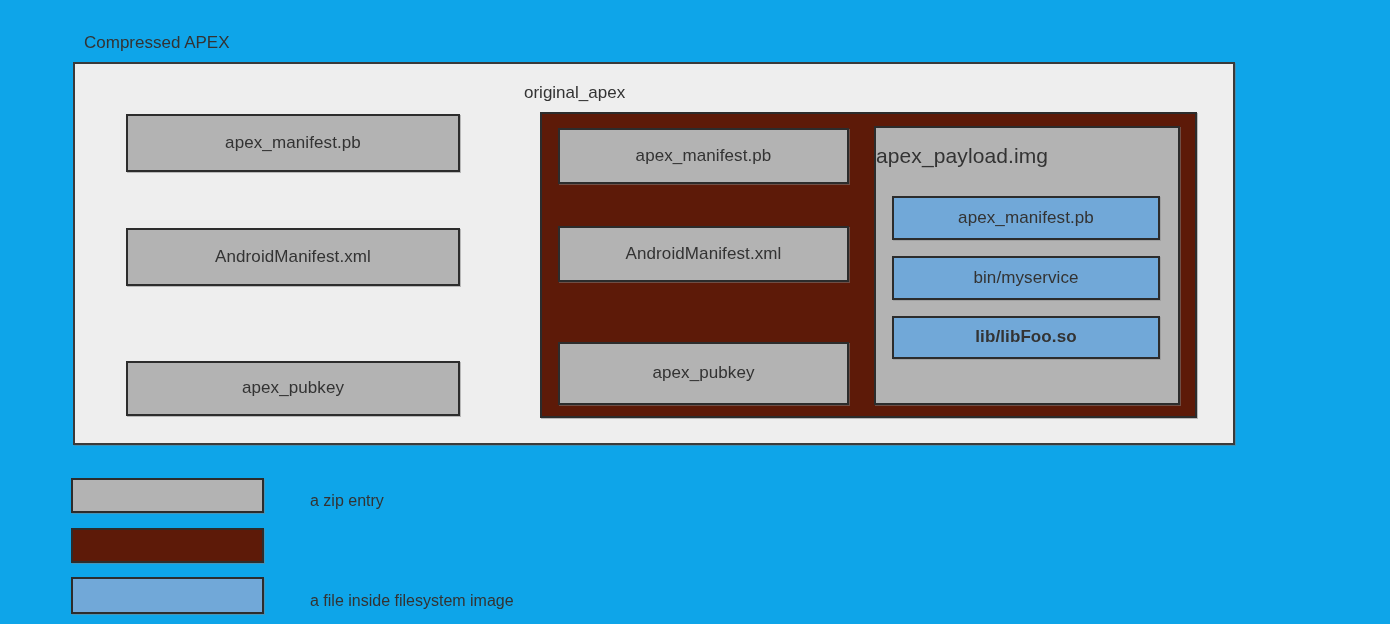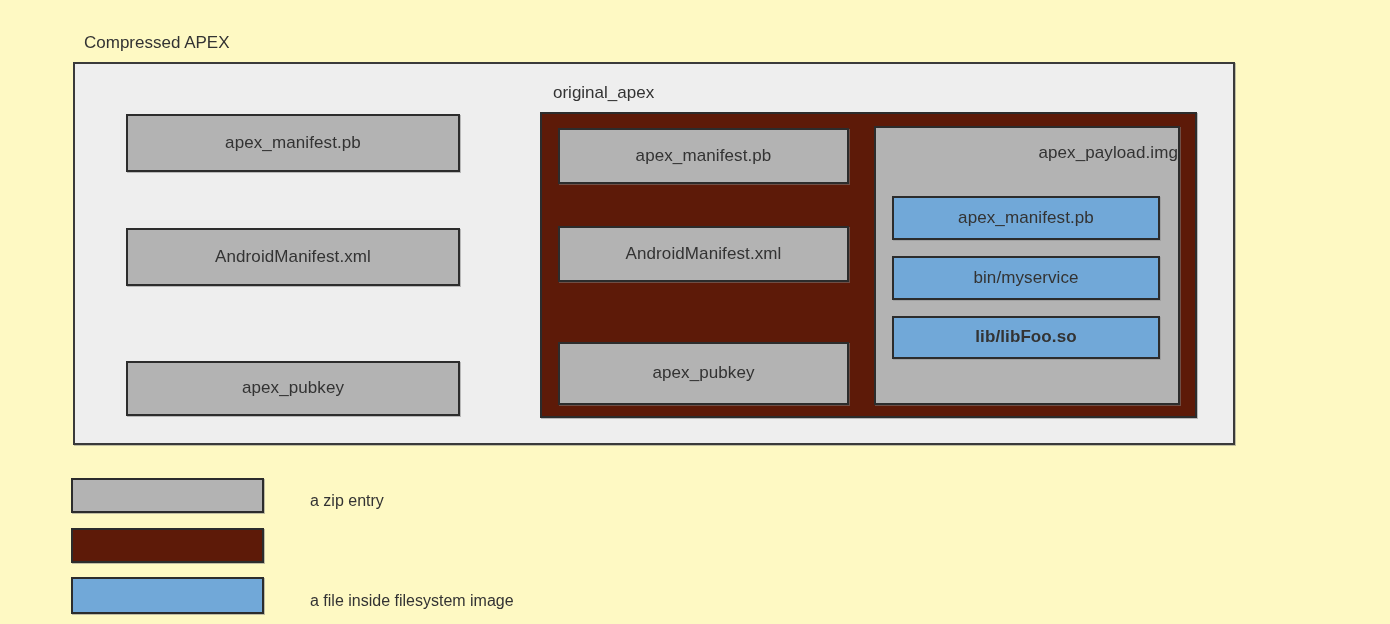--- a/index.html
+++ b/index.html
@@ -5,21 +5,21 @@
 <style>
   html, body {
     margin: 0;
     padding: 0;
     background: #ffffff;
   }
   #canvas {
     position: relative;
     width: 1390px;
     height: 624px;
-    background: #fef9c3;
+    background: #0ea5e9;
     font-family: "Liberation Sans", sans-serif;
     overflow: hidden;
   }
 
   
   .box {
     position: absolute;
     box-sizing: border-box;
     display: flex;
     align-items: center;
@@ -66,22 +66,22 @@
   
   .payload-box {
     display: block;
     padding-top: 0;
   }
   .payload-title {
     position: absolute;
     top: 16px;
     left: 0;
     right: 0;
-    text-align: right;
-    font-size: 17px;
+    text-align: left;
+    font-size: 21px;
     color: #333333;
   }
 
   
   .legend-swatch {
     position: absolute;
     box-sizing: border-box;
     border: 2px solid #2c2c2c;
     box-shadow: 1px 1px 0 rgba(130,130,130,0.5);
   }
@@ -100,21 +100,21 @@
   <div class="container-label" style="left:84px; top:33px;">Compressed APEX</div>
 
   <div class="box outer-frame" style="left:73px; top:62px; width:1162px; height:383px;"></div>
 
   <div class="box zip-entry" style="left:126px; top:114px; width:334px; height:58px;">apex_manifest.pb</div>
 
   <div class="box zip-entry" style="left:126px; top:228px; width:334px; height:58px;">AndroidManifest.xml</div>
 
   <div class="box zip-entry" style="left:126px; top:361px; width:334px; height:55px;">apex_pubkey</div>
 
-  <div class="container-label" style="left:553px; top:83px;">original_apex</div>
+  <div class="container-label" style="left:524px; top:83px;">original_apex</div>
 
   <div class="box compressed-entry" style="left:540px; top:112px; width:657px; height:306px;"></div>
 
   <div class="box zip-entry" style="left:558px; top:128px; width:291px; height:56px;">apex_manifest.pb</div>
 
   <div class="box zip-entry" style="left:558px; top:226px; width:291px; height:56px;">AndroidManifest.xml</div>
 
   <div class="box zip-entry" style="left:558px; top:342px; width:291px; height:63px;">apex_pubkey</div>
 
   <div class="box zip-entry payload-box" style="left:874px; top:126px; width:306px; height:279px;">

